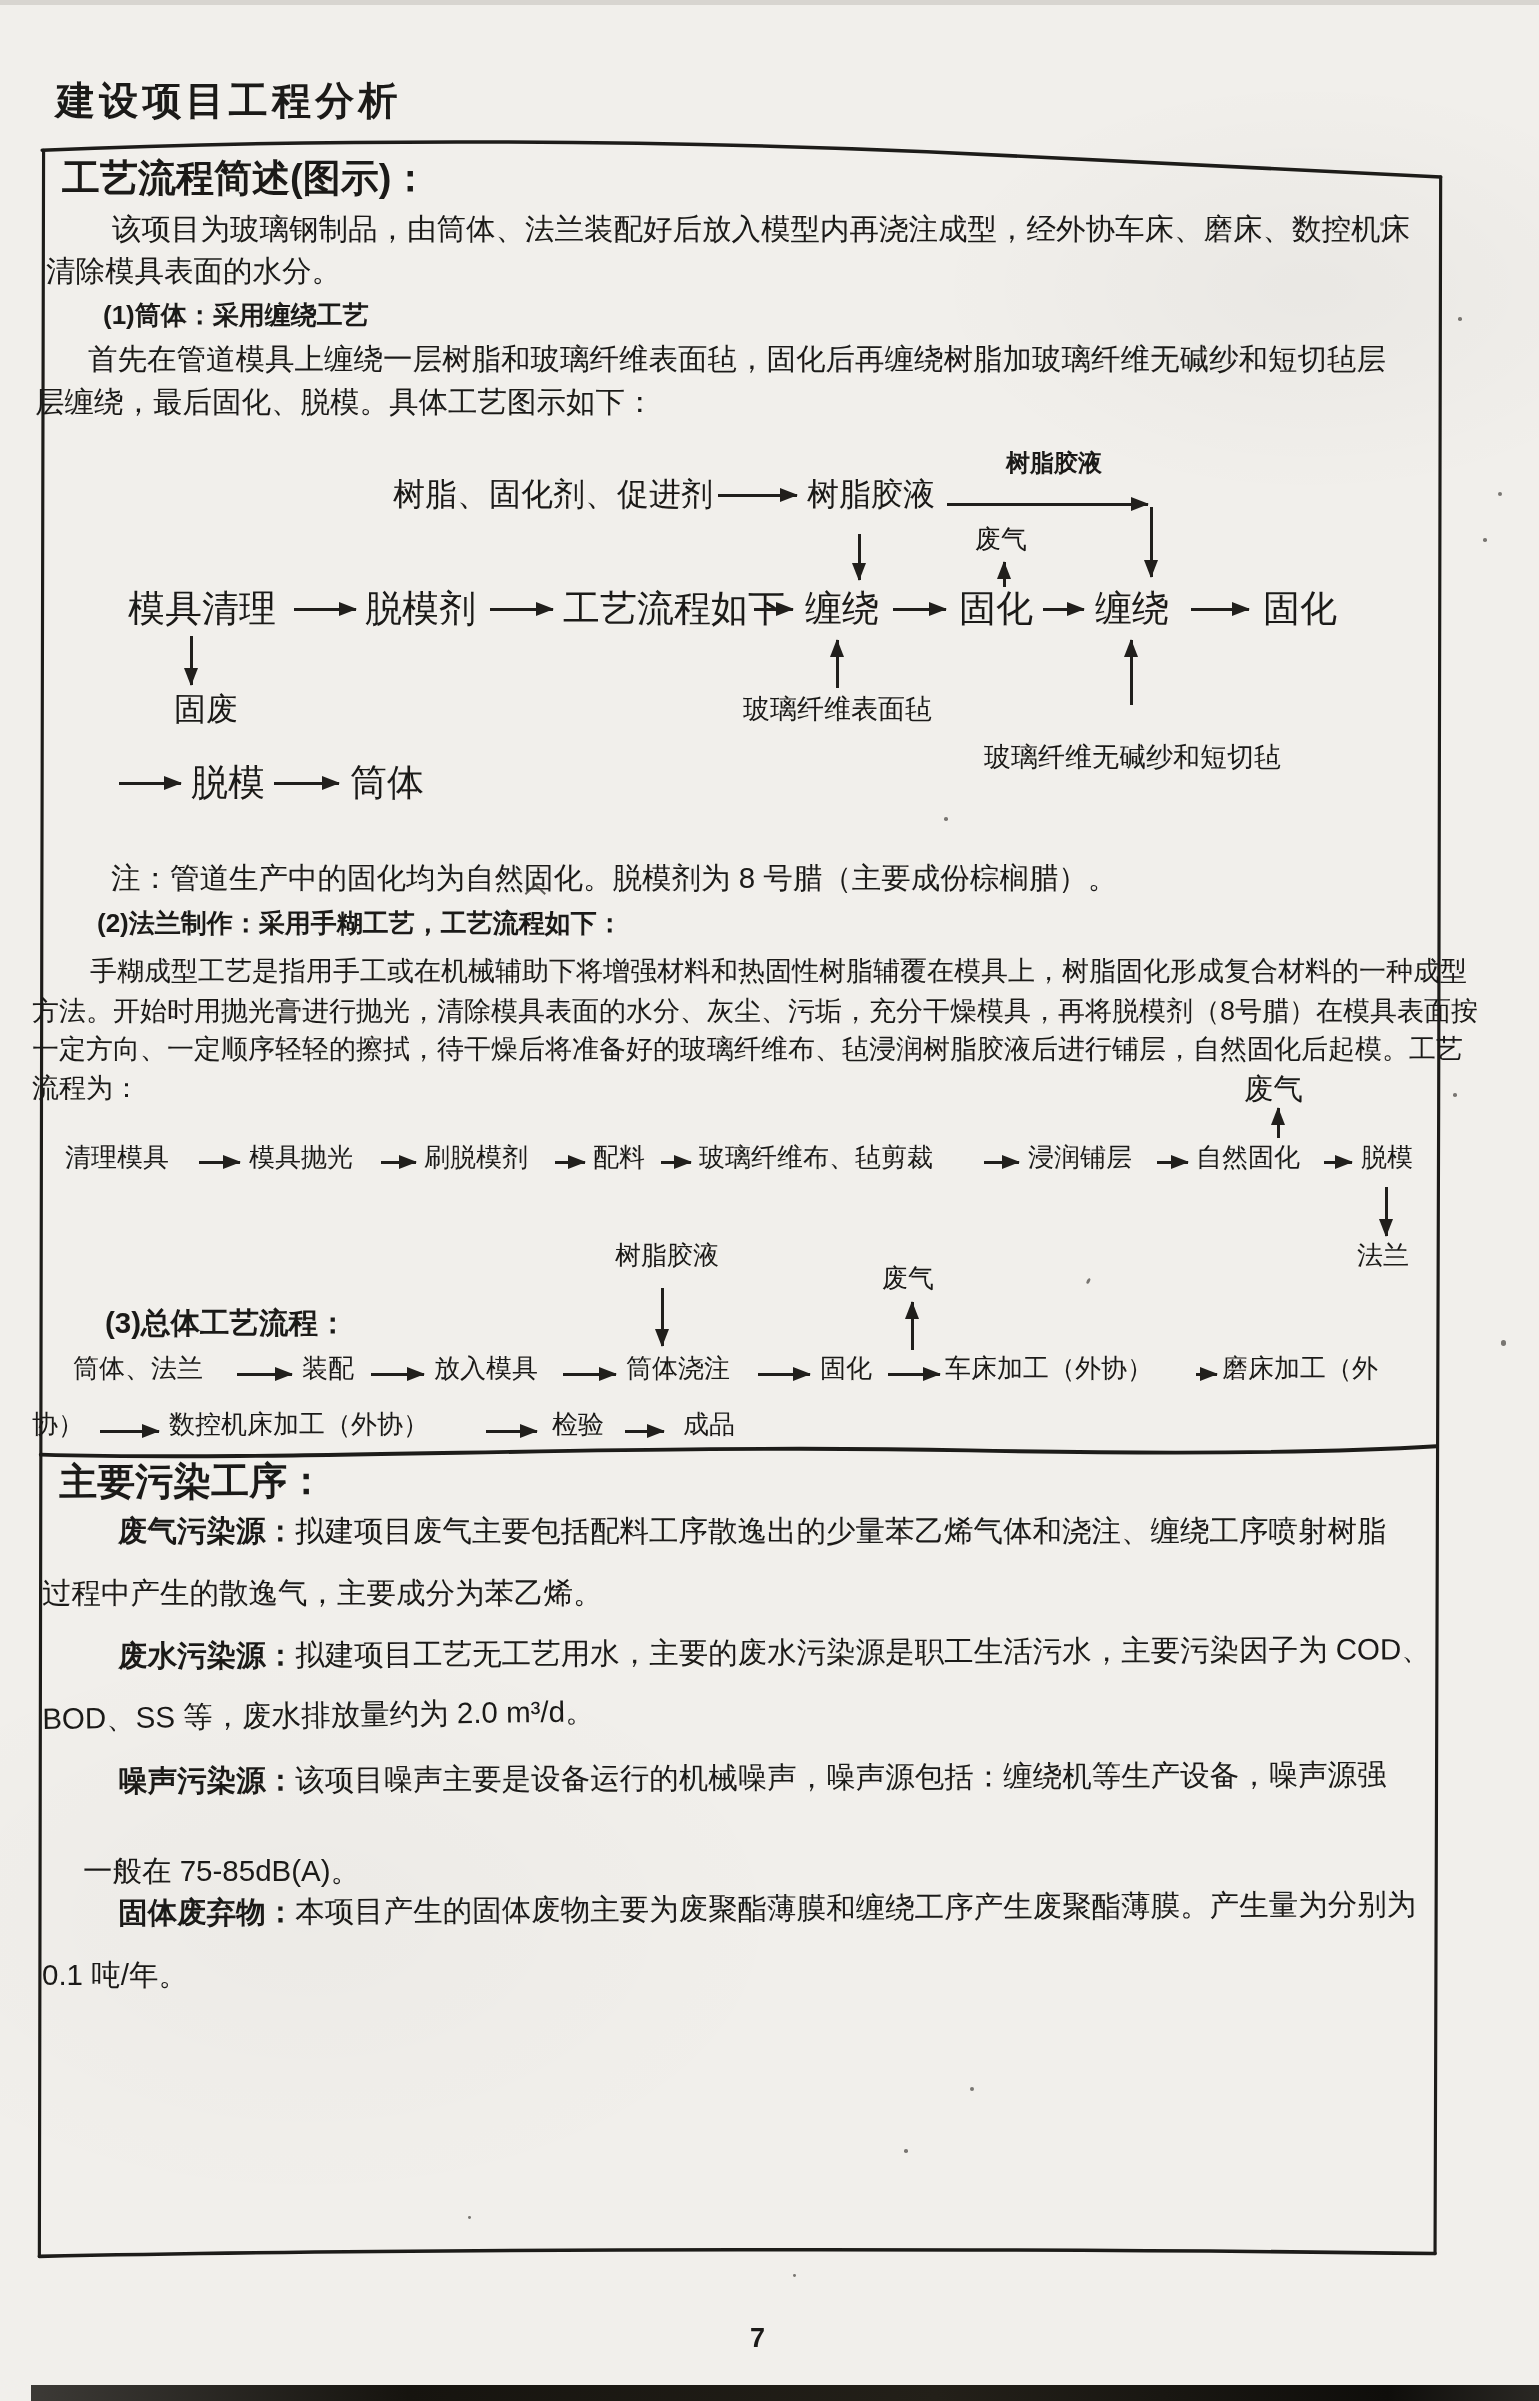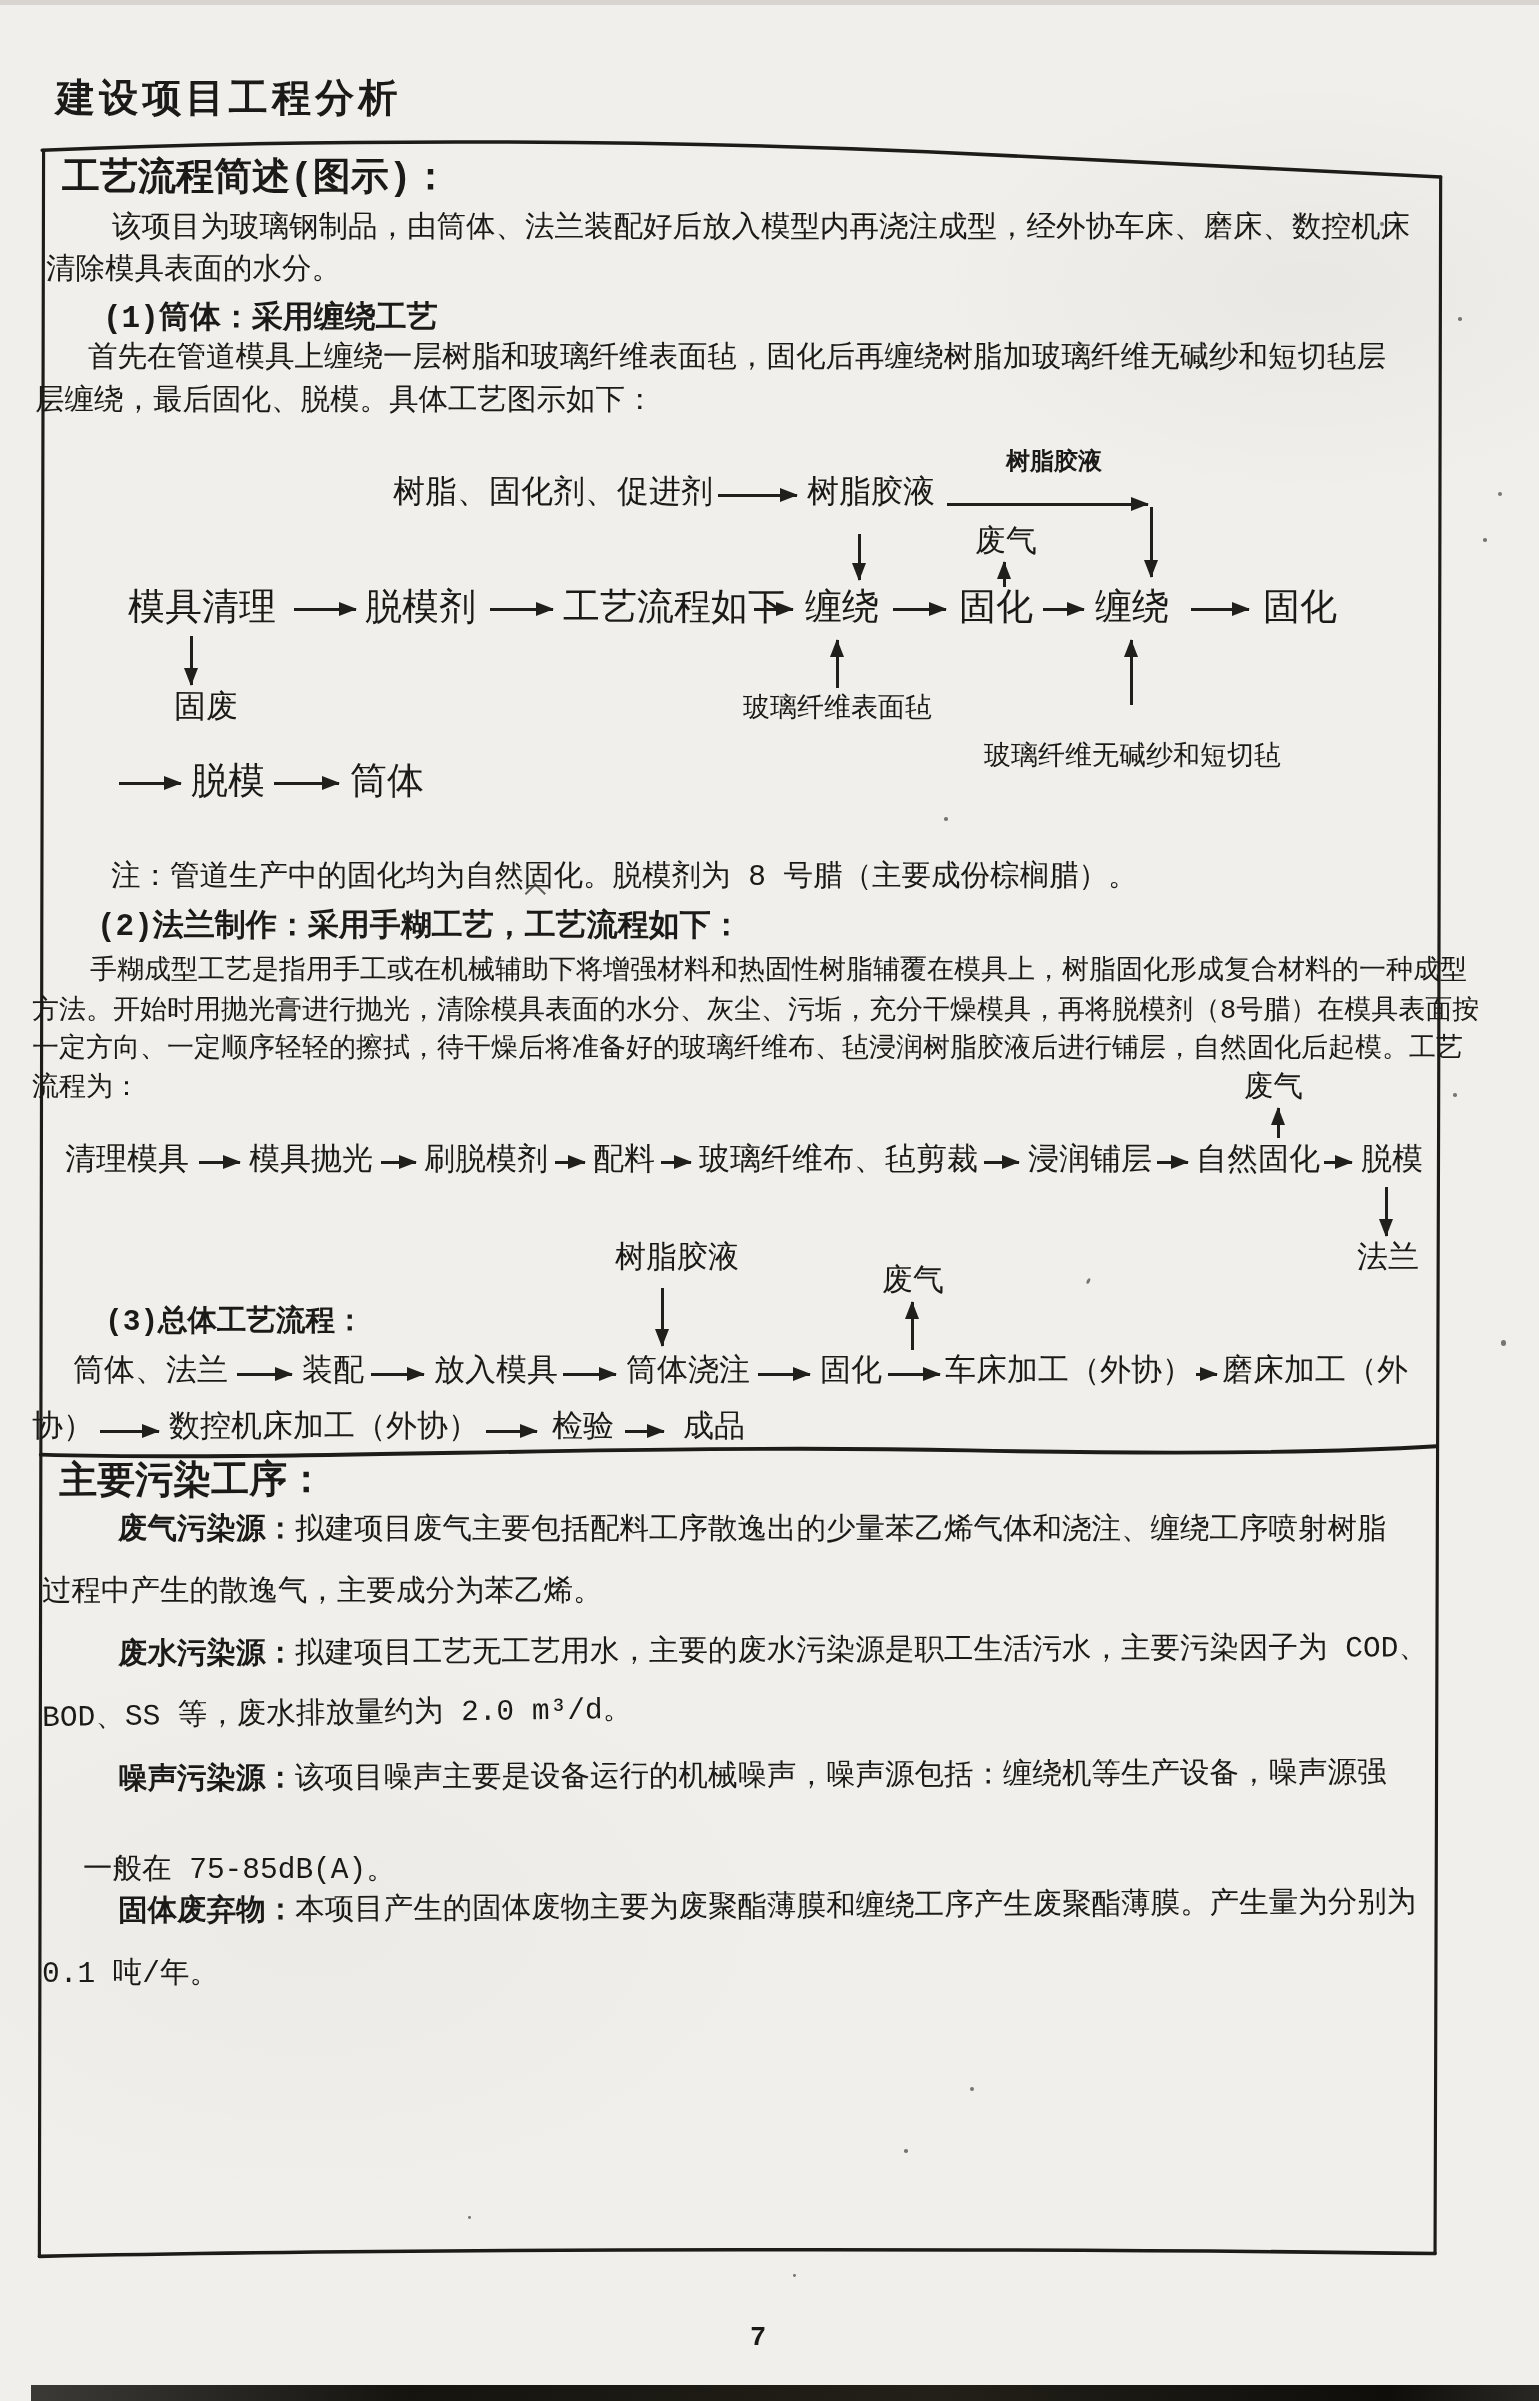--- a/index.html
+++ b/index.html
@@ -4,26 +4,26 @@
 <style>
   html,body{margin:0;padding:0;background:#e8e6e2;}
   #page{
     position:relative;
     width:1539px;height:2401px;
     background:
       radial-gradient(ellipse 632px 351px at 85% 12%, rgba(0,0,0,0.03), rgba(0,0,0,0) 60%),
       radial-gradient(ellipse 843px 492px at 20% 80%, rgba(0,0,0,0.02), rgba(0,0,0,0) 60%),
       #f1efeb;
     overflow:hidden;
-    font-family:Liberation Mono, monospace;
+    font-family:Liberation Sans, sans-serif;
     color:#1b1a18;
   }
   .t{position:absolute;white-space:nowrap;line-height:1.15;}
   .b{font-weight:700;}
-  .f56{font-size:39px;} .f54{font-size:38px;} .f52{font-size:37px;} .f45{font-size:32px;} .f44{font-size:31px;}
+  .f56{font-size:39px;} .f54{font-size:38px;} .f52{font-size:37px;} .f45{font-size:32px;} .f44{font-size:26px;}
   .f42{font-size:29.5px;} .f38{font-size:27px;} .f34{font-size:24px;}
   .title{letter-spacing:4.2px;}
   
   .ha{position:absolute;height:2.8px;background:#211f1c;}
   .ha::after{content:"";position:absolute;right:-1.4px;top:50%;transform:translateY(-50%);
     width:0;height:0;border-left:18px solid #211f1c;border-top:7px solid transparent;border-bottom:7px solid transparent;}
   .va{position:absolute;width:2.8px;background:#211f1c;}
   .va.down::after{content:"";position:absolute;bottom:-1.4px;left:50%;transform:translateX(-50%);
     width:0;height:0;border-top:18px solid #211f1c;border-left:7px solid transparent;border-right:7px solid transparent;}
   .va.up::before{content:"";position:absolute;top:-1.4px;left:50%;transform:translateX(-50%);

